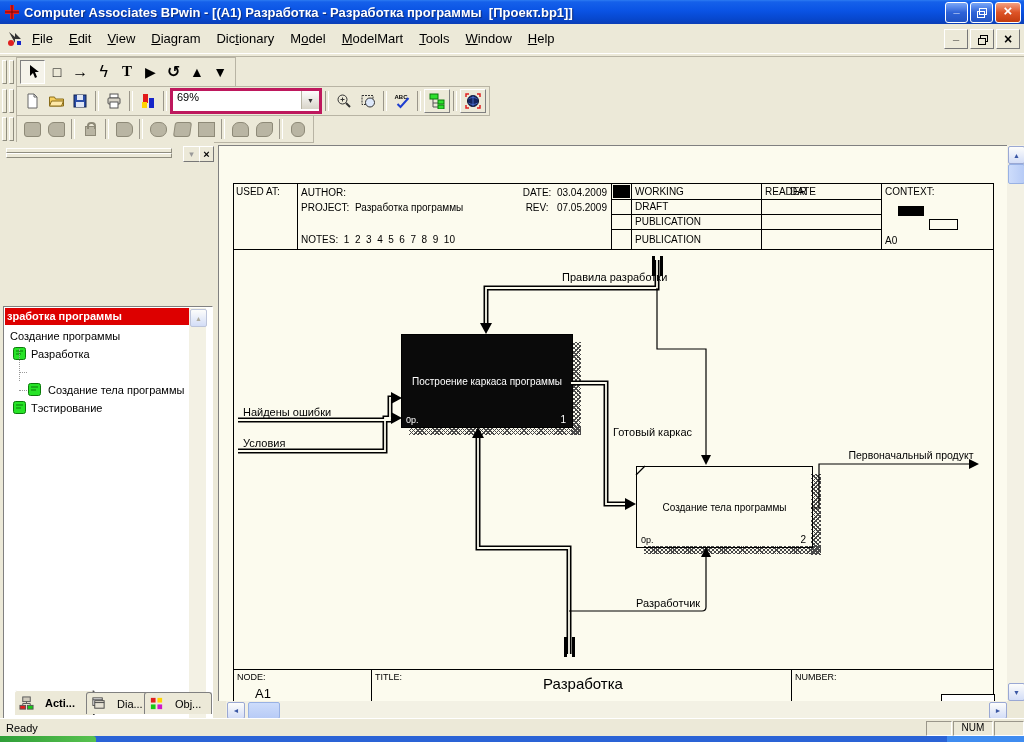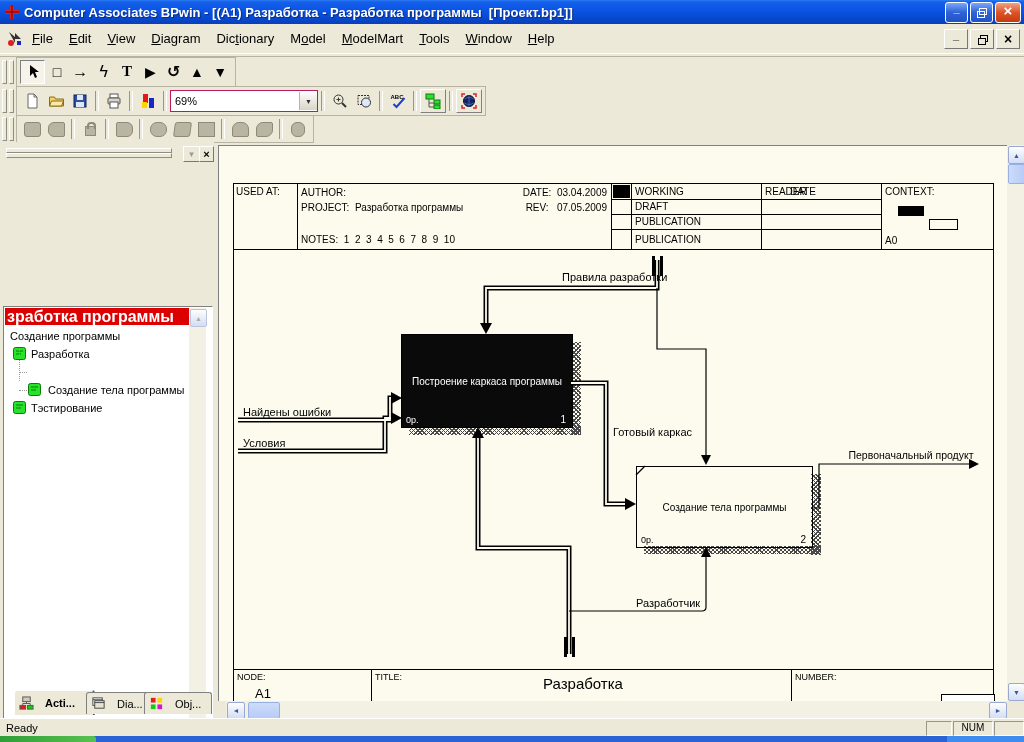--- a/index.html
+++ b/index.html
@@ -34,38 +34,38 @@
 
   
   .grip{width:3px;height:22px;border:1px solid;border-color:#fff #8f8d7f #8f8d7f #fff;margin-right:2px;}
   .tbrow{display:flex;align-items:center;}
   .tbbox{display:flex;align-items:center;border:1px solid #b8b4a4;background:#ece9d8;padding:1px 3px;}
   .tbtn{width:24px;height:22px;display:flex;align-items:center;justify-content:center;
     font-size:14px;color:#000;background:transparent;}
   .tbtn.pressed{border:1px solid;border-color:#808080 #fff #fff #808080;background:#f5f3ea;}
   .tbtn.framed{border:1px solid;border-color:#fff #808080 #808080 #fff;}
   .vsep{width:2px;height:20px;border-left:1px solid #9a968a;border-right:1px solid #fff;margin:0 3px;}
-  .combo{width:146px;height:20px;background:#fff;border:1px solid #be185d;display:flex;align-items:center;}
+  .combo{width:146px;height:20px;background:#fff;border:3px solid #be185d;display:flex;}
   .combo .val{flex:1;font-size:11px;padding-left:4px;}
   .combo .drop{width:17px;height:18px;background:linear-gradient(180deg,#fdfdfd,#d8d4c8);
     border-left:1px solid #b8b4a4;display:flex;align-items:center;justify-content:center;font-size:7px;color:#333;}
   .serifT{font-family:"Liberation Serif","DejaVu Serif",serif;font-weight:bold;font-size:15px;}
   .grayblob{width:15px;height:13px;background:#b9b5a3;border:1px solid #8e8a78;border-radius:3px;}
   .graylock{width:9px;height:8px;background:#b9b5a3;border:1px solid #8e8a78;position:relative;margin-top:4px;}
   .graylock::before{content:"";position:absolute;left:1px;top:-5px;width:5px;height:5px;border:2px solid #8e8a78;border-bottom:none;border-radius:4px 4px 0 0;}
 
   
   #dockpanel{left:0;top:142px;width:214px;height:576px;background:#ece9d8;}
   .dockgrip{left:6px;width:164px;height:3px;border:1px solid;border-color:#fff #8f8d7f #8f8d7f #fff;}
   .dockbtn{width:15px;height:14px;border:1px solid;border-color:#fff #777 #777 #fff;
     display:flex;align-items:center;justify-content:center;font-size:9px;background:#ece9d8;}
   #tree{left:3px;top:164px;width:208px;height:524px;background:#fff;
     border:1px solid;border-color:#808080 #fff #fff #808080;overflow:hidden;}
   .tree-header{left:1px;top:1px;width:183px;height:17px;background:#dd0000;color:#fff;
-    font-weight:bold;font-size:16px;line-height:17px;padding-left:2px;white-space:nowrap;overflow:hidden;}
+    font-weight:bold;font-size:11px;line-height:17px;padding-left:2px;white-space:nowrap;overflow:hidden;}
   .trow{height:18px;font-size:11px;line-height:18px;color:#000;white-space:nowrap;text-align:center;}
   .ticon{width:13px;height:13px;}
   .sel{background:#316ac5;color:#fff;border:1px solid #000;padding:0 3px;line-height:14px;display:inline-block;margin-top:1px;}
   .dotl{border-left:1px dotted #9a9a9a;}
   .dotb{border-bottom:1px dotted #9a9a9a;}
 
   
   .sb-track{background:#f3f1e4;}
   .sb-btn{background:linear-gradient(180deg,#fdfdfb,#d3ddf7);border:1px solid #9aa8d4;border-radius:2px;
     display:flex;align-items:center;justify-content:center;font-size:7px;color:#3a57a5;}

